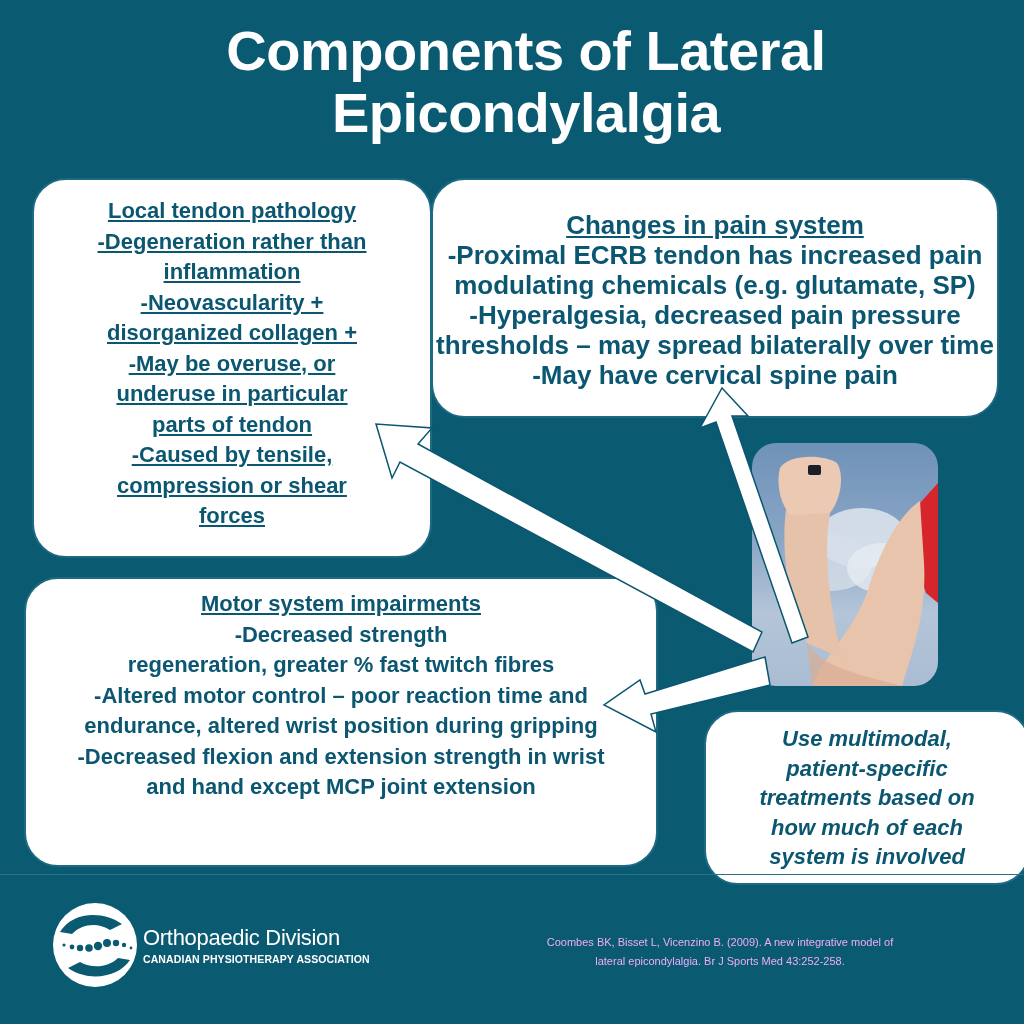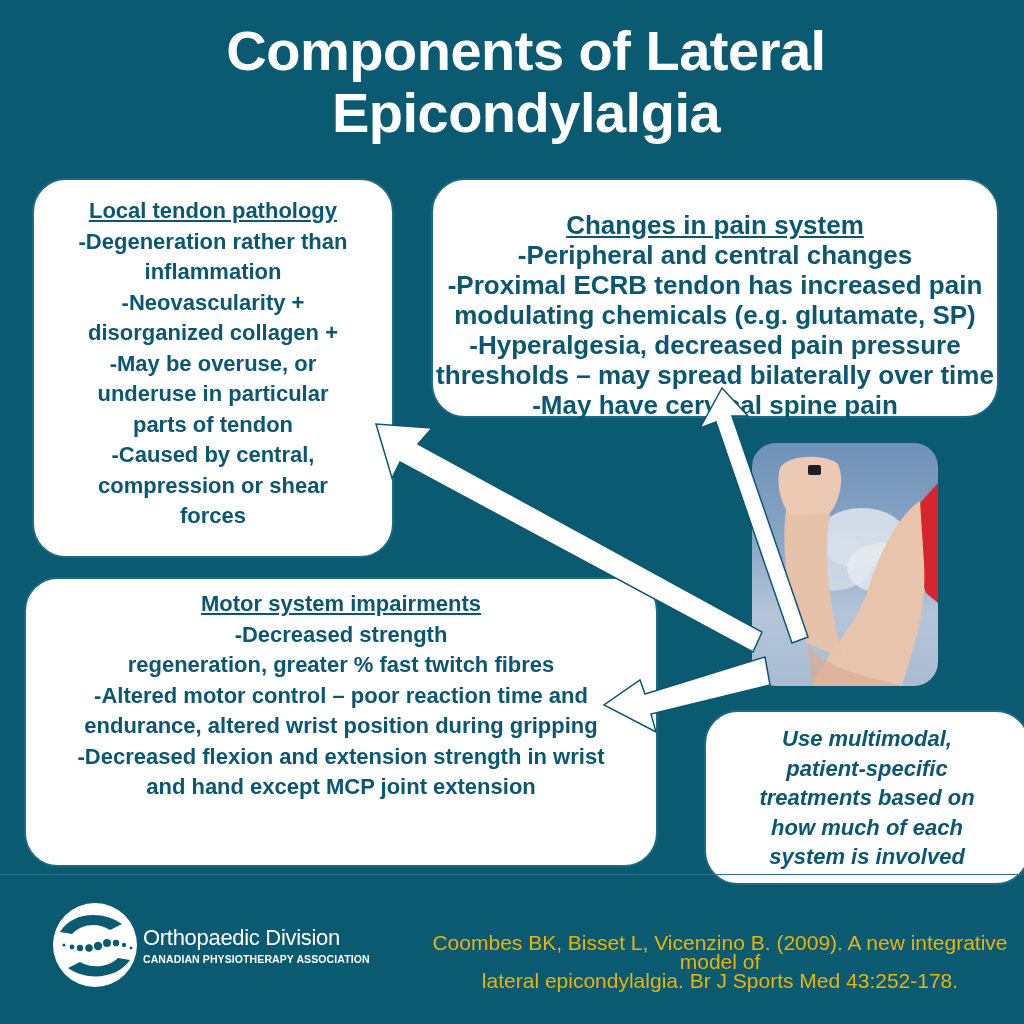--- a/index.html
+++ b/index.html
@@ -17,21 +17,21 @@
     }
     .title span { display: block; }
     .box {
       position: absolute; background: #ffffff;
       border-radius: 34px; text-align: center;
       font-weight: bold; color: #0b5670;
       border: 2px solid #1e6a82;
     }
     .box .heading { text-decoration: underline; display: block; }
     .box .line { display: block; }
-    #box-local { left: 32px; top: 178px; width: 362px; height: 380px; padding-top: 16px; font-size: 22px; line-height: 30.5px; }
+    #box-local { left: 32px; top: 178px; width: 400px; height: 380px; padding-top: 16px; font-size: 22px; line-height: 30.5px; text-decoration: underline; }
     #box-pain { left: 431px; top: 178px; width: 568px; height: 240px; padding-top: 30px; font-size: 26px; line-height: 30px; }
     #box-motor { left: 24px; top: 577px; width: 634px; height: 290px; padding-top: 10px; font-size: 22px; line-height: 30.5px; }
     #box-note {
       left: 705px; top: 710px; width: 325px; height: 175px;
       padding-top: 12px; font-size: 22px; line-height: 29.5px; font-style: italic;
       width: 324px; left: 704px;
     }
     #box-note { width: 326px; }
     .photo {
       position: absolute; left: 752px; top: 443px; width: 186px; height: 243px;
@@ -39,49 +39,48 @@
       background: linear-gradient(180deg, #6f92b8 0%, #8aa6c6 40%, #b4c5d8 70%, #a9bcd2 100%);
     }
     .divider { position: absolute; left: 0; top: 874px; width: 1024px; height: 1px; background: #2b7188; }
     .arrows { position: absolute; left: 0; top: 0; width: 1024px; height: 1024px; pointer-events: none; }
     .logo { position: absolute; left: 52px; top: 902px; width: 86px; height: 86px; }
     .logo-text { position: absolute; left: 143px; top: 925px; color: #ffffff; }
     .logo-text .org { font-size: 22px; font-weight: normal; display: block; letter-spacing: -0.3px; }
     .logo-text .sub { font-size: 10.5px; font-weight: bold; display: block; margin-top: 2px; letter-spacing: 0.1px; }
     .citation {
       position: absolute; left: 420px; top: 933px; width: 600px;
-      color: #eab308; font-size: 21px; line-height: 19px; text-align: center;
+      color: #f0abfc; font-size: 11px; line-height: 19px; text-align: center;
     }
     .citation span { display: block; }
   </style>
 </head>
 <body>
 
 <div class="title">
   <span>Components of Lateral</span>
   <span>Epicondylalgia</span>
 </div>
 
 <div class="box" id="box-local">
   <span class="heading">Local tendon pathology</span>
   <span class="line">-Degeneration rather than</span>
   <span class="line">inflammation</span>
   <span class="line">-Neovascularity +</span>
   <span class="line">disorganized collagen +</span>
   <span class="line">-May be overuse, or</span>
   <span class="line">underuse in particular</span>
   <span class="line">parts of tendon</span>
-  <span class="line">-Caused by central,</span>
+  <span class="line">-Caused by tensile,</span>
   <span class="line">compression or shear</span>
   <span class="line">forces</span>
 </div>
 
 <div class="box" id="box-pain">
   <span class="heading">Changes in pain system</span>
-  <span class="line">-Peripheral and central changes</span>
   <span class="line">-Proximal ECRB tendon has increased pain</span>
   <span class="line">modulating chemicals (e.g. glutamate, SP)</span>
   <span class="line">-Hyperalgesia, decreased pain pressure</span>
   <span class="line">thresholds – may spread bilaterally over time</span>
   <span class="line">-May have cervical spine pain</span>
 </div>
 
 <div class="photo">
   <svg width="186" height="243" viewBox="0 0 186 243">
 
@@ -152,14 +151,14 @@
   <circle cx="72" cy="43" r="2.2" fill="#0a5a72"></circle>
   <circle cx="79" cy="46" r="1.4" fill="#0a5a72"></circle>
 </svg>
 <div class="logo-text">
   <span class="org">Orthopaedic Division</span>
   <span class="sub">CANADIAN PHYSIOTHERAPY ASSOCIATION</span>
 </div>
 
 <div class="citation">
   <span>Coombes BK, Bisset L, Vicenzino B. (2009). A new integrative model of</span>
-  <span>lateral epicondylalgia. Br J Sports Med 43:252-178.</span>
+  <span>lateral epicondylalgia. Br J Sports Med 43:252-258.</span>
 </div>
 
 </body></html>

